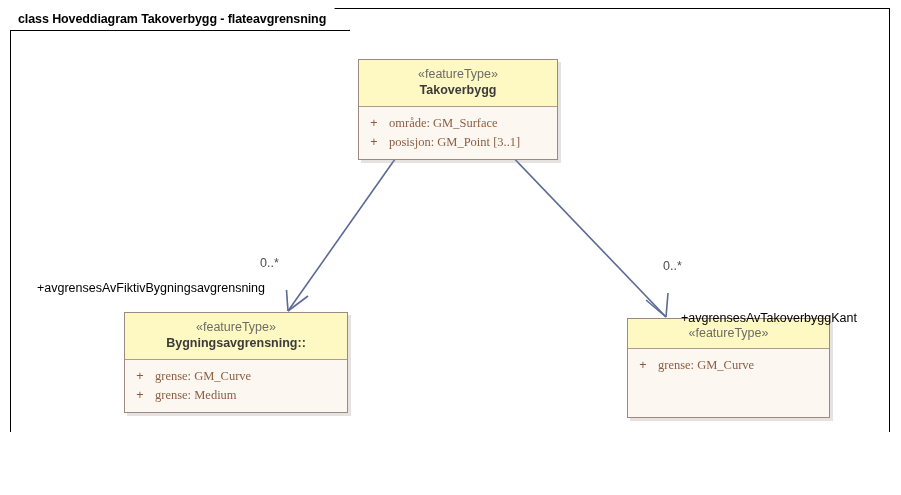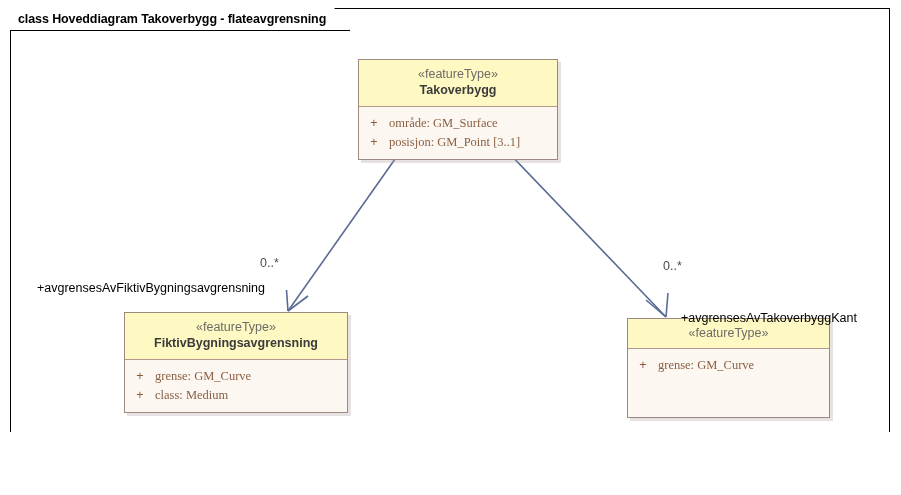--- a/index.html
+++ b/index.html
@@ -161,30 +161,30 @@
       <div class="attr-row">
         <span class="attr-vis">+</span>
         <span class="attr-text">posisjon: GM_Point [3..1]</span>
       </div>
     </div>
   </div>
 
   <div class="uml-class" style="left:124px; top:312px; width:224px;">
     <div class="uml-header">
       <div class="stereotype">«featureType»</div>
-      <div class="classname">FiktivBygningsavgrensning</div>
+      <div class="classname">Bygningsavgrensning::</div>
     </div>
     <div class="uml-attrs">
       <div class="attr-row">
         <span class="attr-vis">+</span>
         <span class="attr-text">grense: GM_Curve</span>
       </div>
       <div class="attr-row">
         <span class="attr-vis">+</span>
-        <span class="attr-text">class: Medium</span>
+        <span class="attr-text">grense: Medium</span>
       </div>
     </div>
   </div>
 
   <div class="uml-class" style="left:627px; top:318px; width:203px; height:100px;">
     <div class="uml-header">
       <div class="stereotype">«featureType»</div>
     </div>
     <div class="uml-attrs">
       <div class="attr-row">

